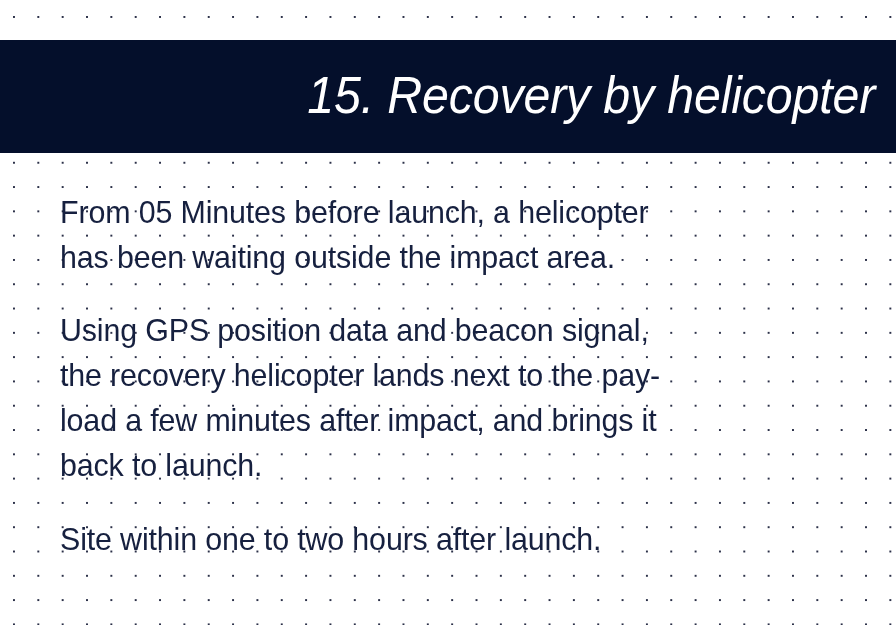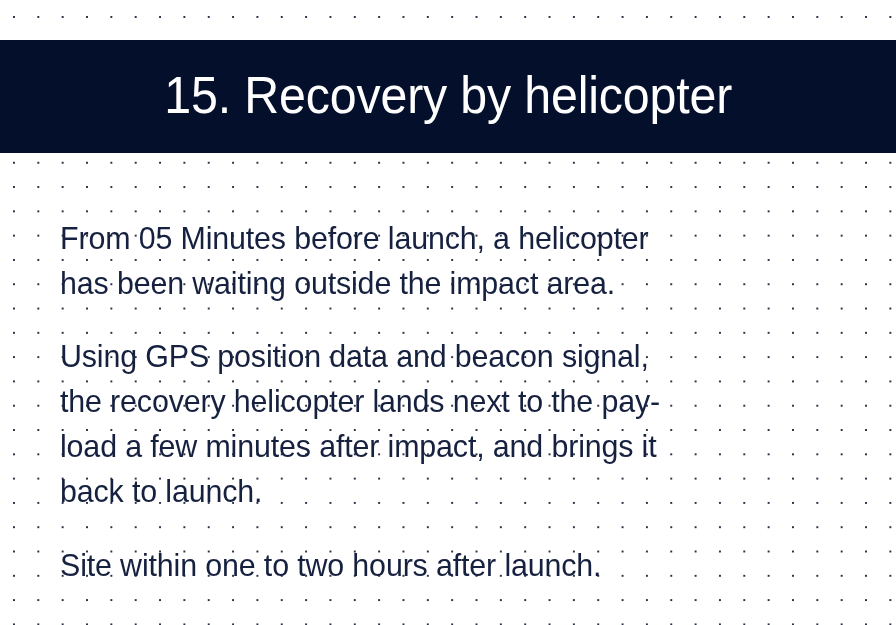--- a/index.html
+++ b/index.html
@@ -30,41 +30,42 @@
   
   .title-banner {
     position: absolute;
     left: 0;
     top: 40px;
     width: 896px;
     height: 113px;
     background: #040f2b;
     display: flex;
     align-items: center;
-    justify-content: center;
+    justify-content: flex-end;
     box-sizing: border-box;
+    font-style: italic;
   }
   .title-text {
     color: #ffffff;
     font-family: "Liberation Sans", sans-serif;
     font-size: 52px;
     font-weight: 300;
     letter-spacing: -0.2px;
     line-height: 1;
     transform: scaleX(0.93);
     transform-origin: center center;
     white-space: nowrap;
     padding-bottom: 4px;
   }
 
   
   .body-area {
     position: absolute;
     left: 60px;
-    top: 216px;
+    top: 190px;
     width: 790px;
   }
   .para {
     color: #16203f;
     font-family: "Liberation Sans", sans-serif;
     font-size: 31.5px;
     font-weight: 400;
     line-height: 45px;
     letter-spacing: -0.15px;
     margin: 0 0 28px 0;

